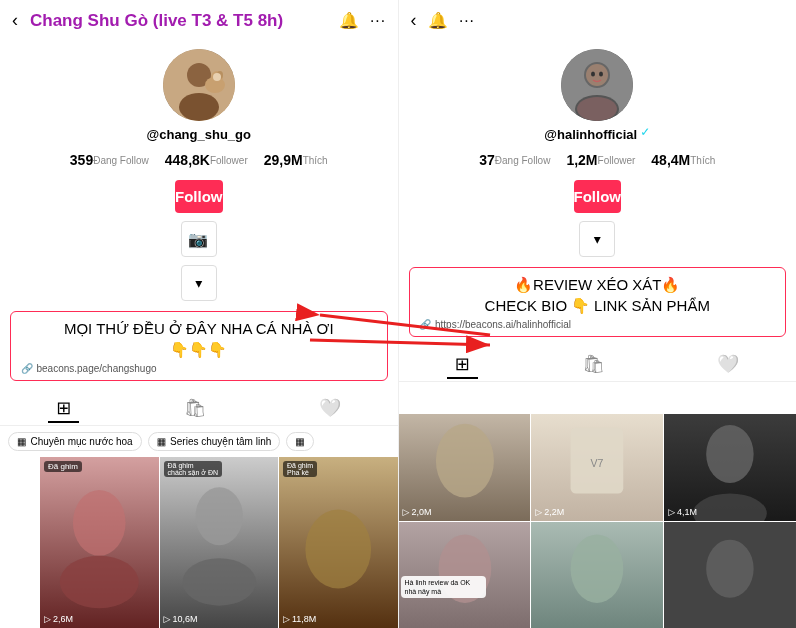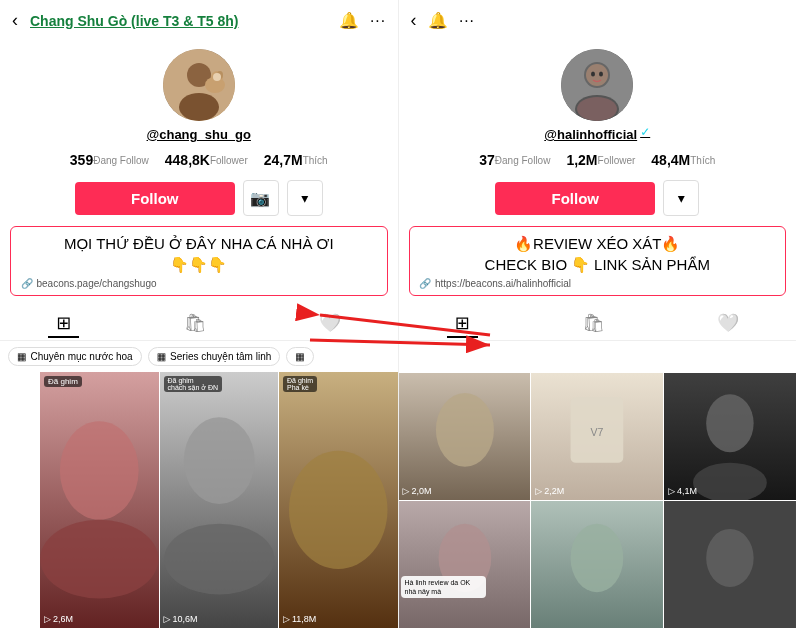--- a/index.html
+++ b/index.html
@@ -37,48 +37,46 @@
 
     .back-icon {
       font-size: 18px;
       color: #000;
       cursor: pointer;
       margin-right: 4px;
     }
 
     .header-title {
       flex: 1;
-      font-size: 14px;
+      font-size: 17px;
       font-weight: 700;
-      color: #15803d;
+      color: #a21caf;
       white-space: nowrap;
       overflow: hidden;
       text-overflow: ellipsis;
-      text-decoration: underline;
     }
 
     .header-icons {
       display: flex;
       align-items: center;
       gap: 10px;
     }
 
     .bell-icon, .more-icon {
       font-size: 16px;
       color: #000;
       cursor: pointer;
     }
 
     
     .avatar-section {
       display: flex;
       flex-direction: column;
       align-items: center;
       padding: 8px 0 4px;
-      text-decoration: underline;
     }
 
     .avatar {
       width: 72px;
       height: 72px;
       border-radius: 50%;
       overflow: hidden;
       background: #ddd;
       display: flex;
       align-items: center;
@@ -139,20 +137,21 @@
       color: #888;
     }
 
     
     .action-row {
       display: flex;
       align-items: center;
       justify-content: center;
       gap: 8px;
       padding: 6px 12px;
+      flex-direction: column;
     }
 
     .follow-btn {
       background: #fe2c55;
       color: #fff;
       border: none;
       border-radius: 4px;
       padding: 8px 0;
       font-size: 15px;
       font-weight: 600;
@@ -359,21 +358,21 @@
     <div class="stats-row">
       <div class="stat-item">
         <span class="stat-number">359</span>
         <span class="stat-label">Đang Follow</span>
       </div>
       <div class="stat-item">
         <span class="stat-number">448,8K</span>
         <span class="stat-label">Follower</span>
       </div>
       <div class="stat-item">
-        <span class="stat-number">24,7M</span>
+        <span class="stat-number">29,9M</span>
         <span class="stat-label">Thích</span>
       </div>
     </div>
 
     <div class="action-row">
       <button class="follow-btn">Follow</button>
       <div class="ig-btn">
         <span style="font-size:16px;">📷</span>
       </div>
       <div class="more-btn">

